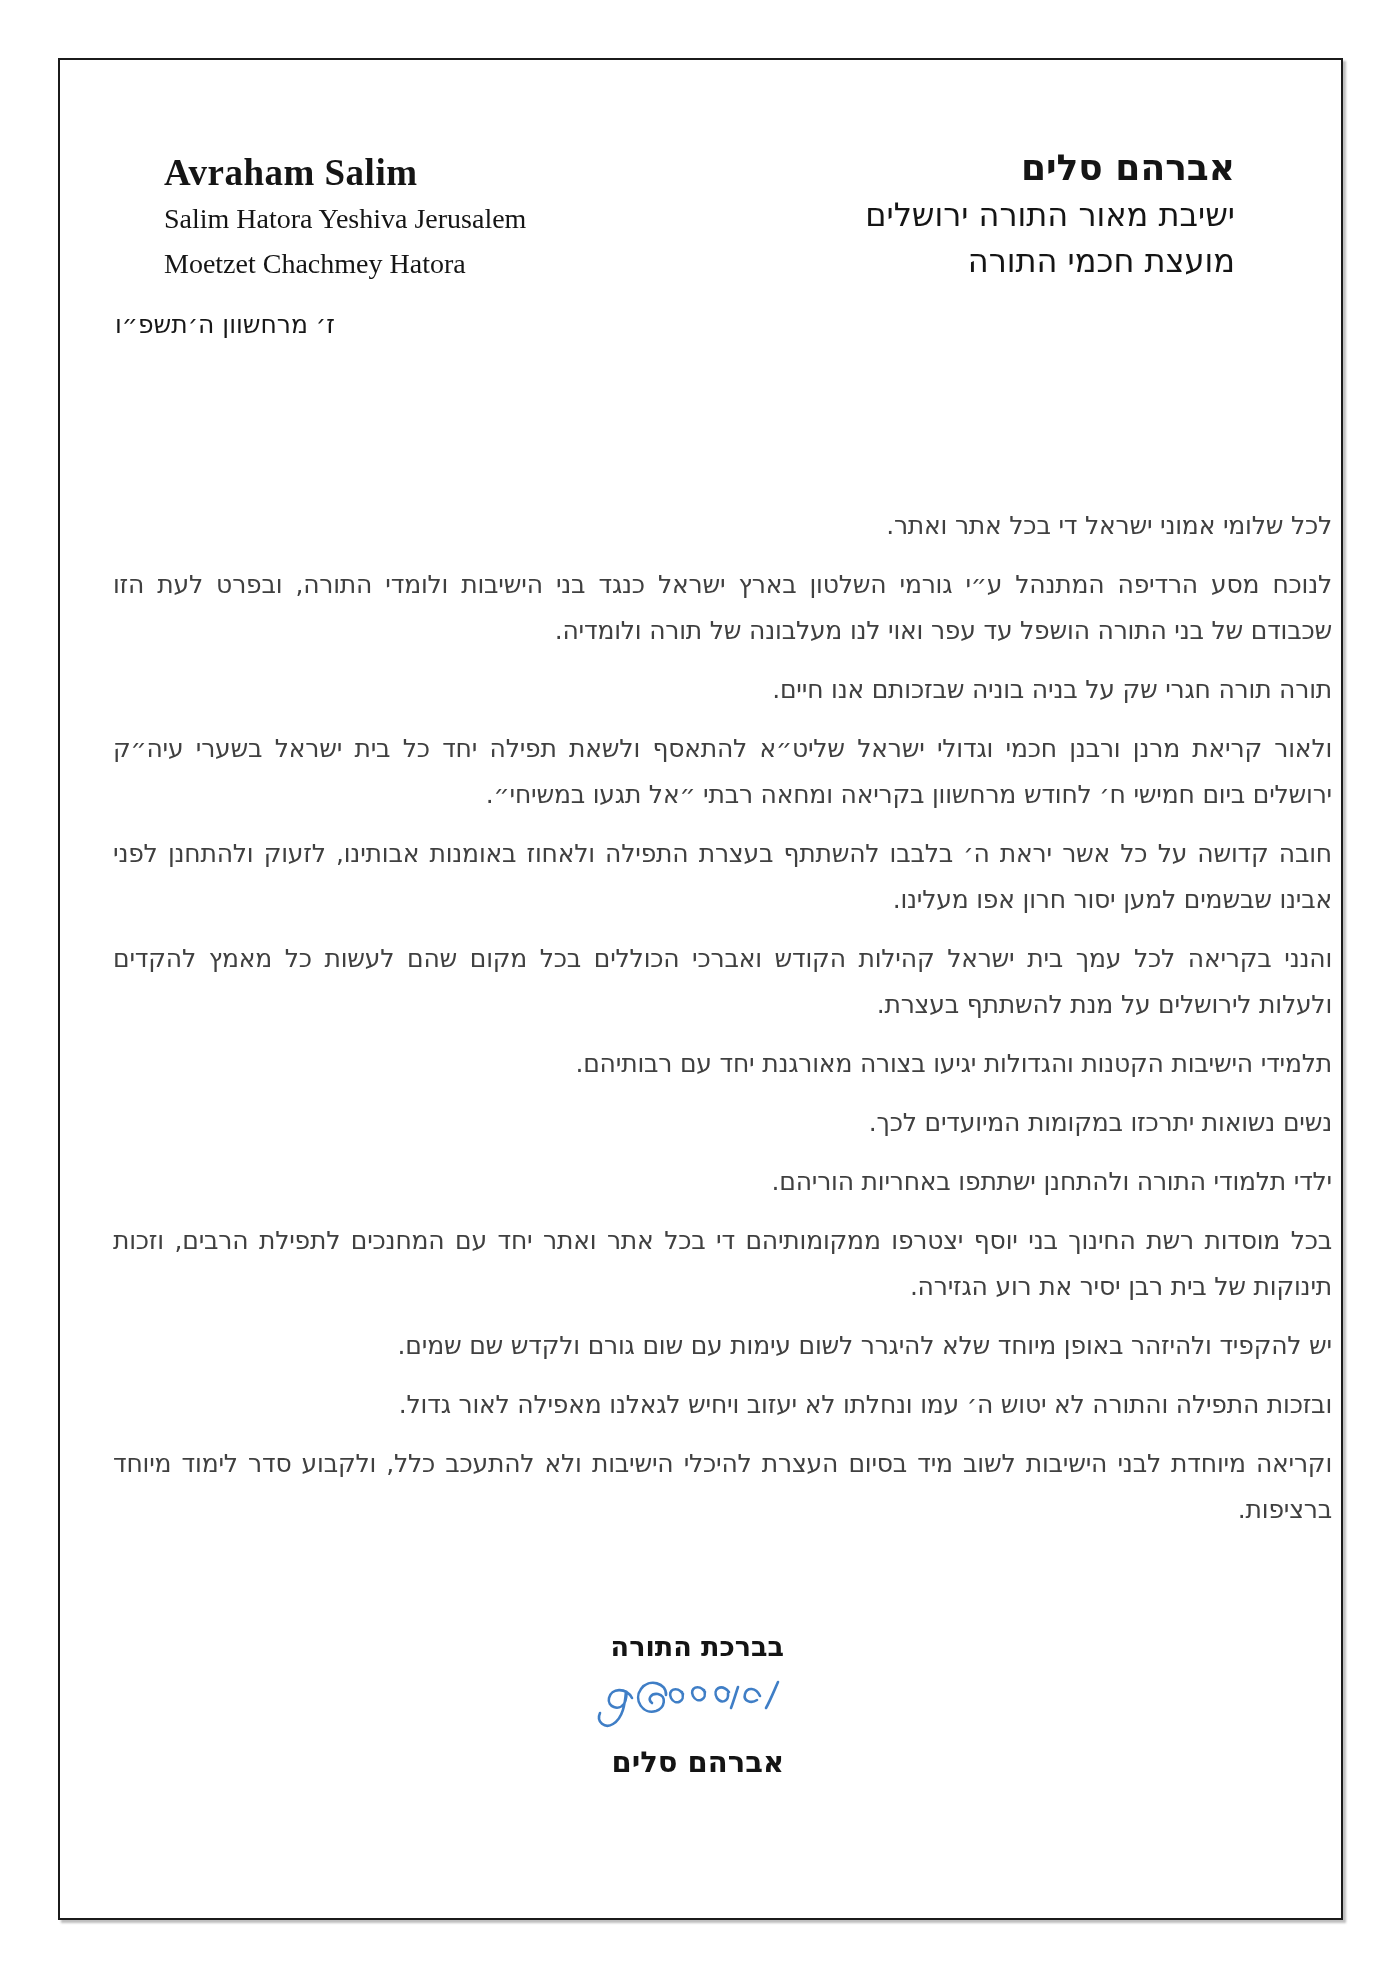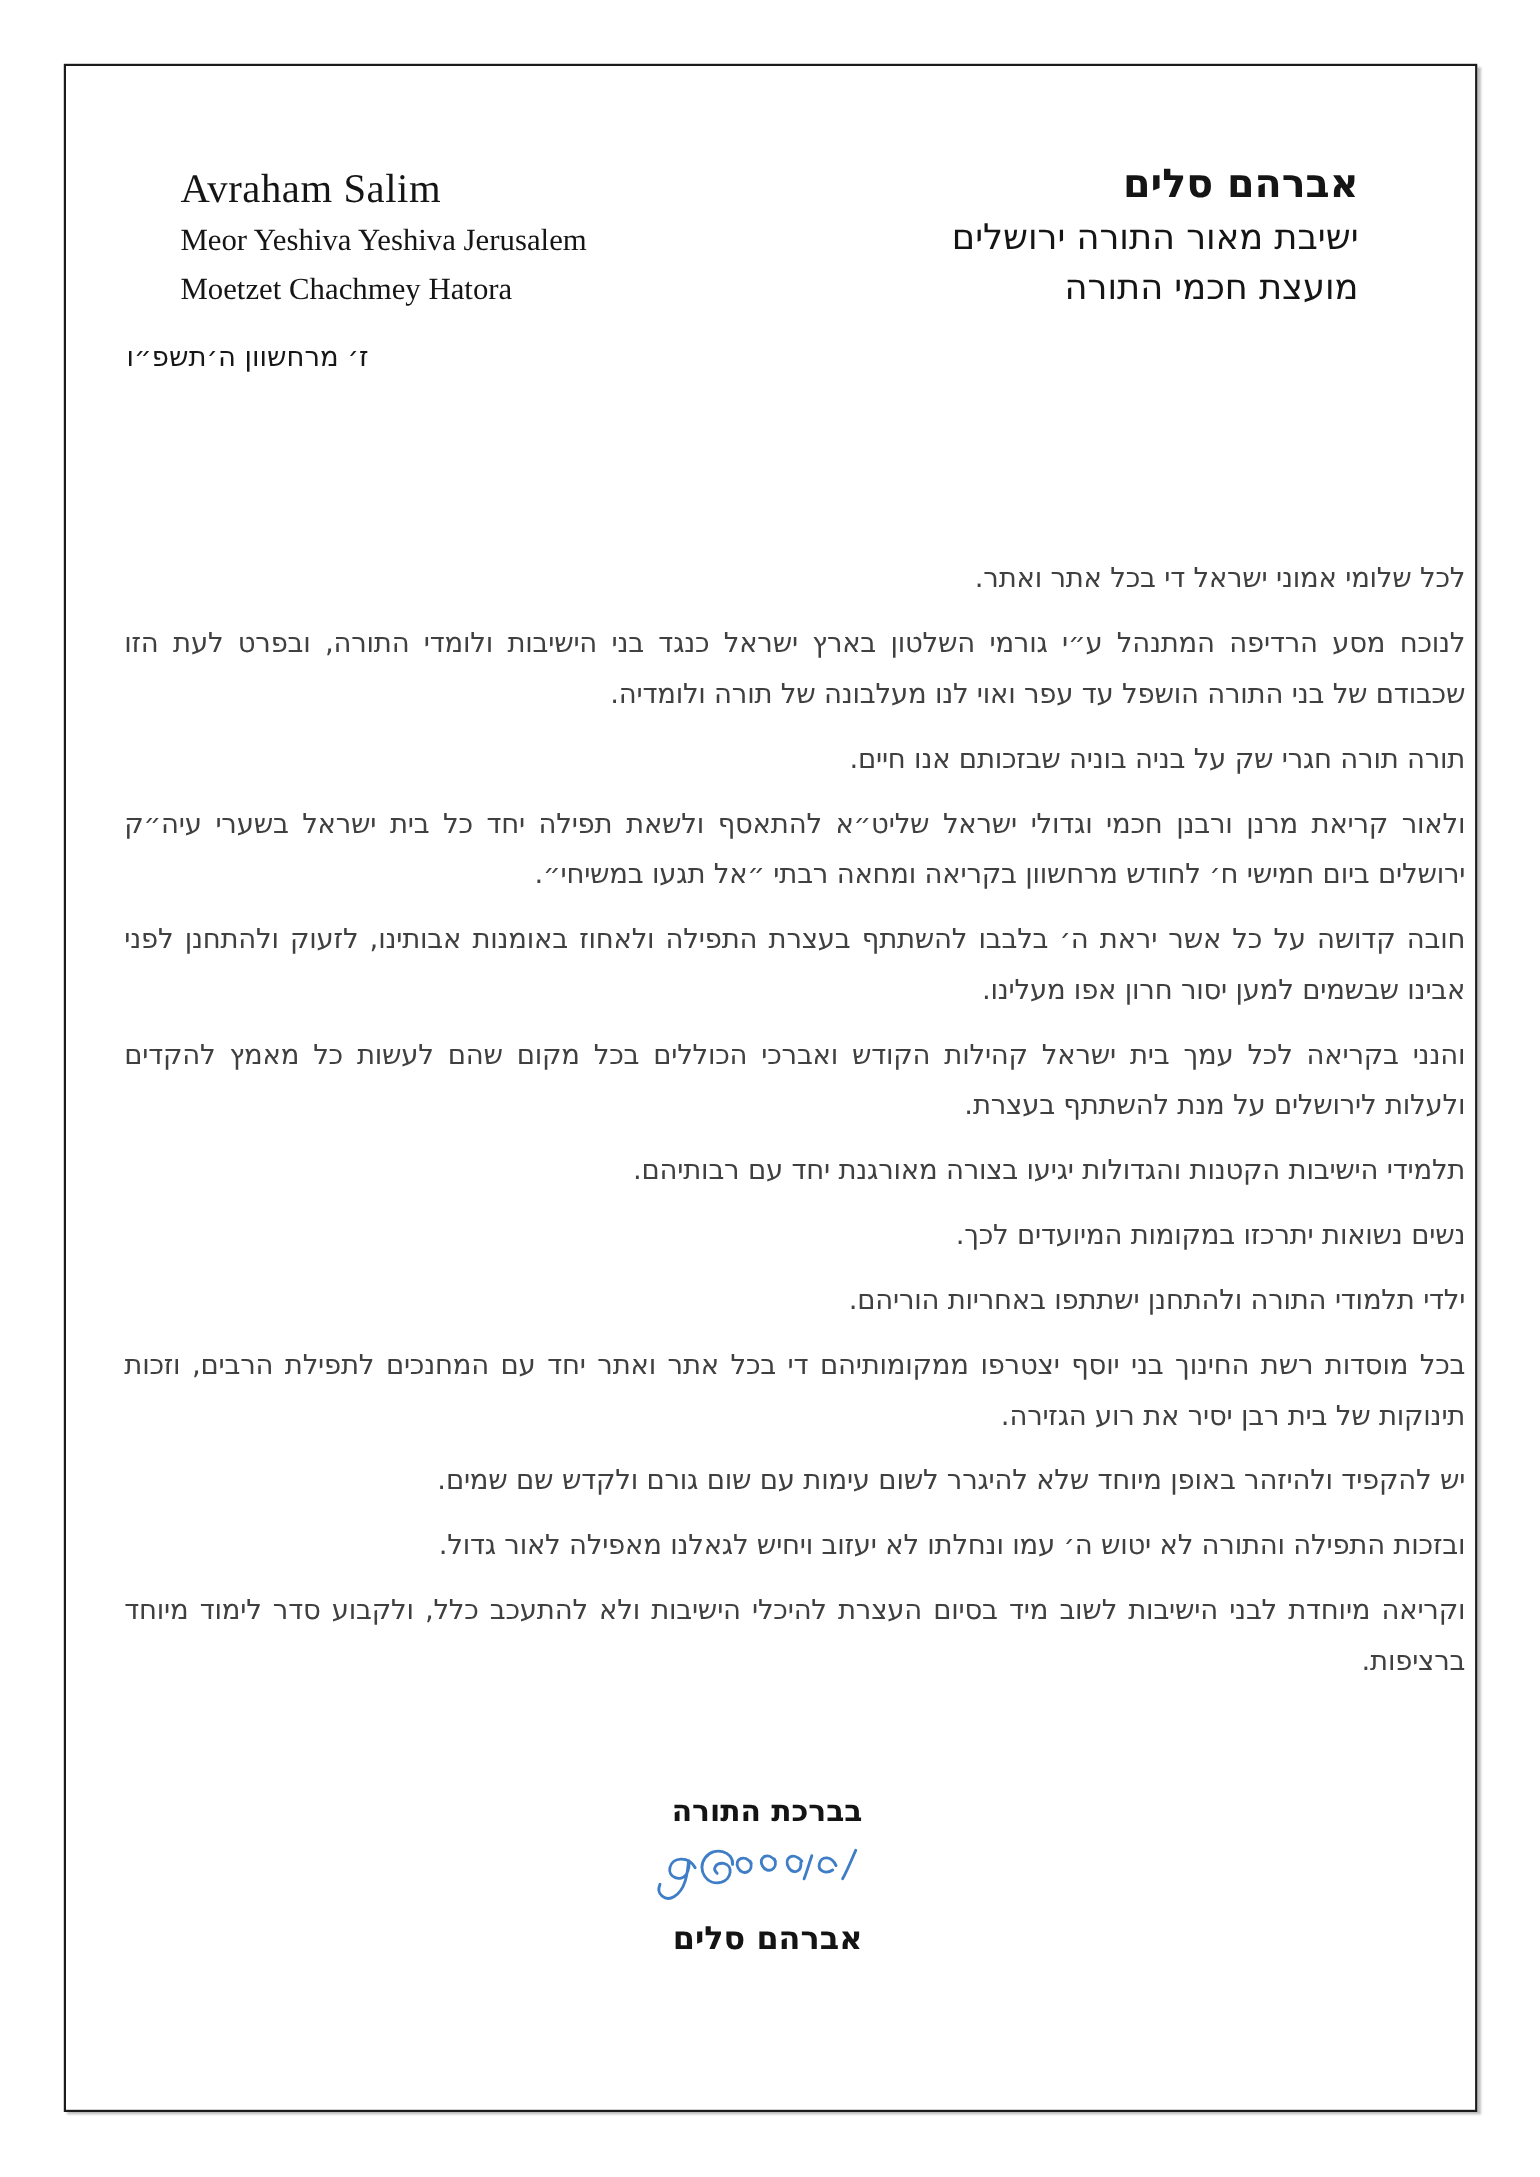--- a/index.html
+++ b/index.html
@@ -13,21 +13,21 @@
   }
   .frame{
     position:absolute;left:58px;top:58px;
     width:1281px;height:1858px;
     border:2px solid #1b1b1b;
     box-shadow:3px 3px 2px rgba(110,110,110,.45);
     background:#fff;
   }
   
   .header-en{position:absolute;left:104px;top:90px;}
-  .header-en .name{font-weight:normal;font-size:37px;line-height:46px;letter-spacing:.5px;}
+  .header-en .name{font-weight:bold;font-size:37px;line-height:46px;letter-spacing:.5px;}
   .header-en .sub{font-size:28px;line-height:45px;}
   .header-en .sub:first-of-type{margin-top:22px;}
   .header-he{position:absolute;right:106px;top:84px;text-align:right;direction:rtl;
              font-family:"DejaVu Sans", sans-serif;}
   .header-he .name{font-weight:bold;font-size:36px;line-height:48px;}
   .header-he .sub{font-size:32px;line-height:46px;}
   .header-he .sub:first-of-type{margin-top:14px;}
   
   .date-line{
     position:absolute;left:115px;top:310px;
@@ -51,21 +51,21 @@
   .signature{margin-top:10px;height:56px;}
   .signer-name{font-weight:bold;font-size:29px;line-height:36px;margin-top:14px;color:#141414;}
 </style>
 </head>
 <body>
 
 <div class="frame">
 
   <div class="header-en">
     <div class="name">Avraham Salim</div>
-    <div class="sub">Meor Yeshiva Yeshiva Jerusalem</div>
+    <div class="sub">Salim Hatora Yeshiva Jerusalem</div>
     <div class="sub">Moetzet Chachmey Hatora</div>
   </div>
 
   <div class="header-he">
     <div class="name">אברהם סלים</div>
     <div class="sub">ישיבת מאור התורה ירושלים</div>
     <div class="sub">מועצת חכמי התורה</div>
   </div>
 
 </div>

